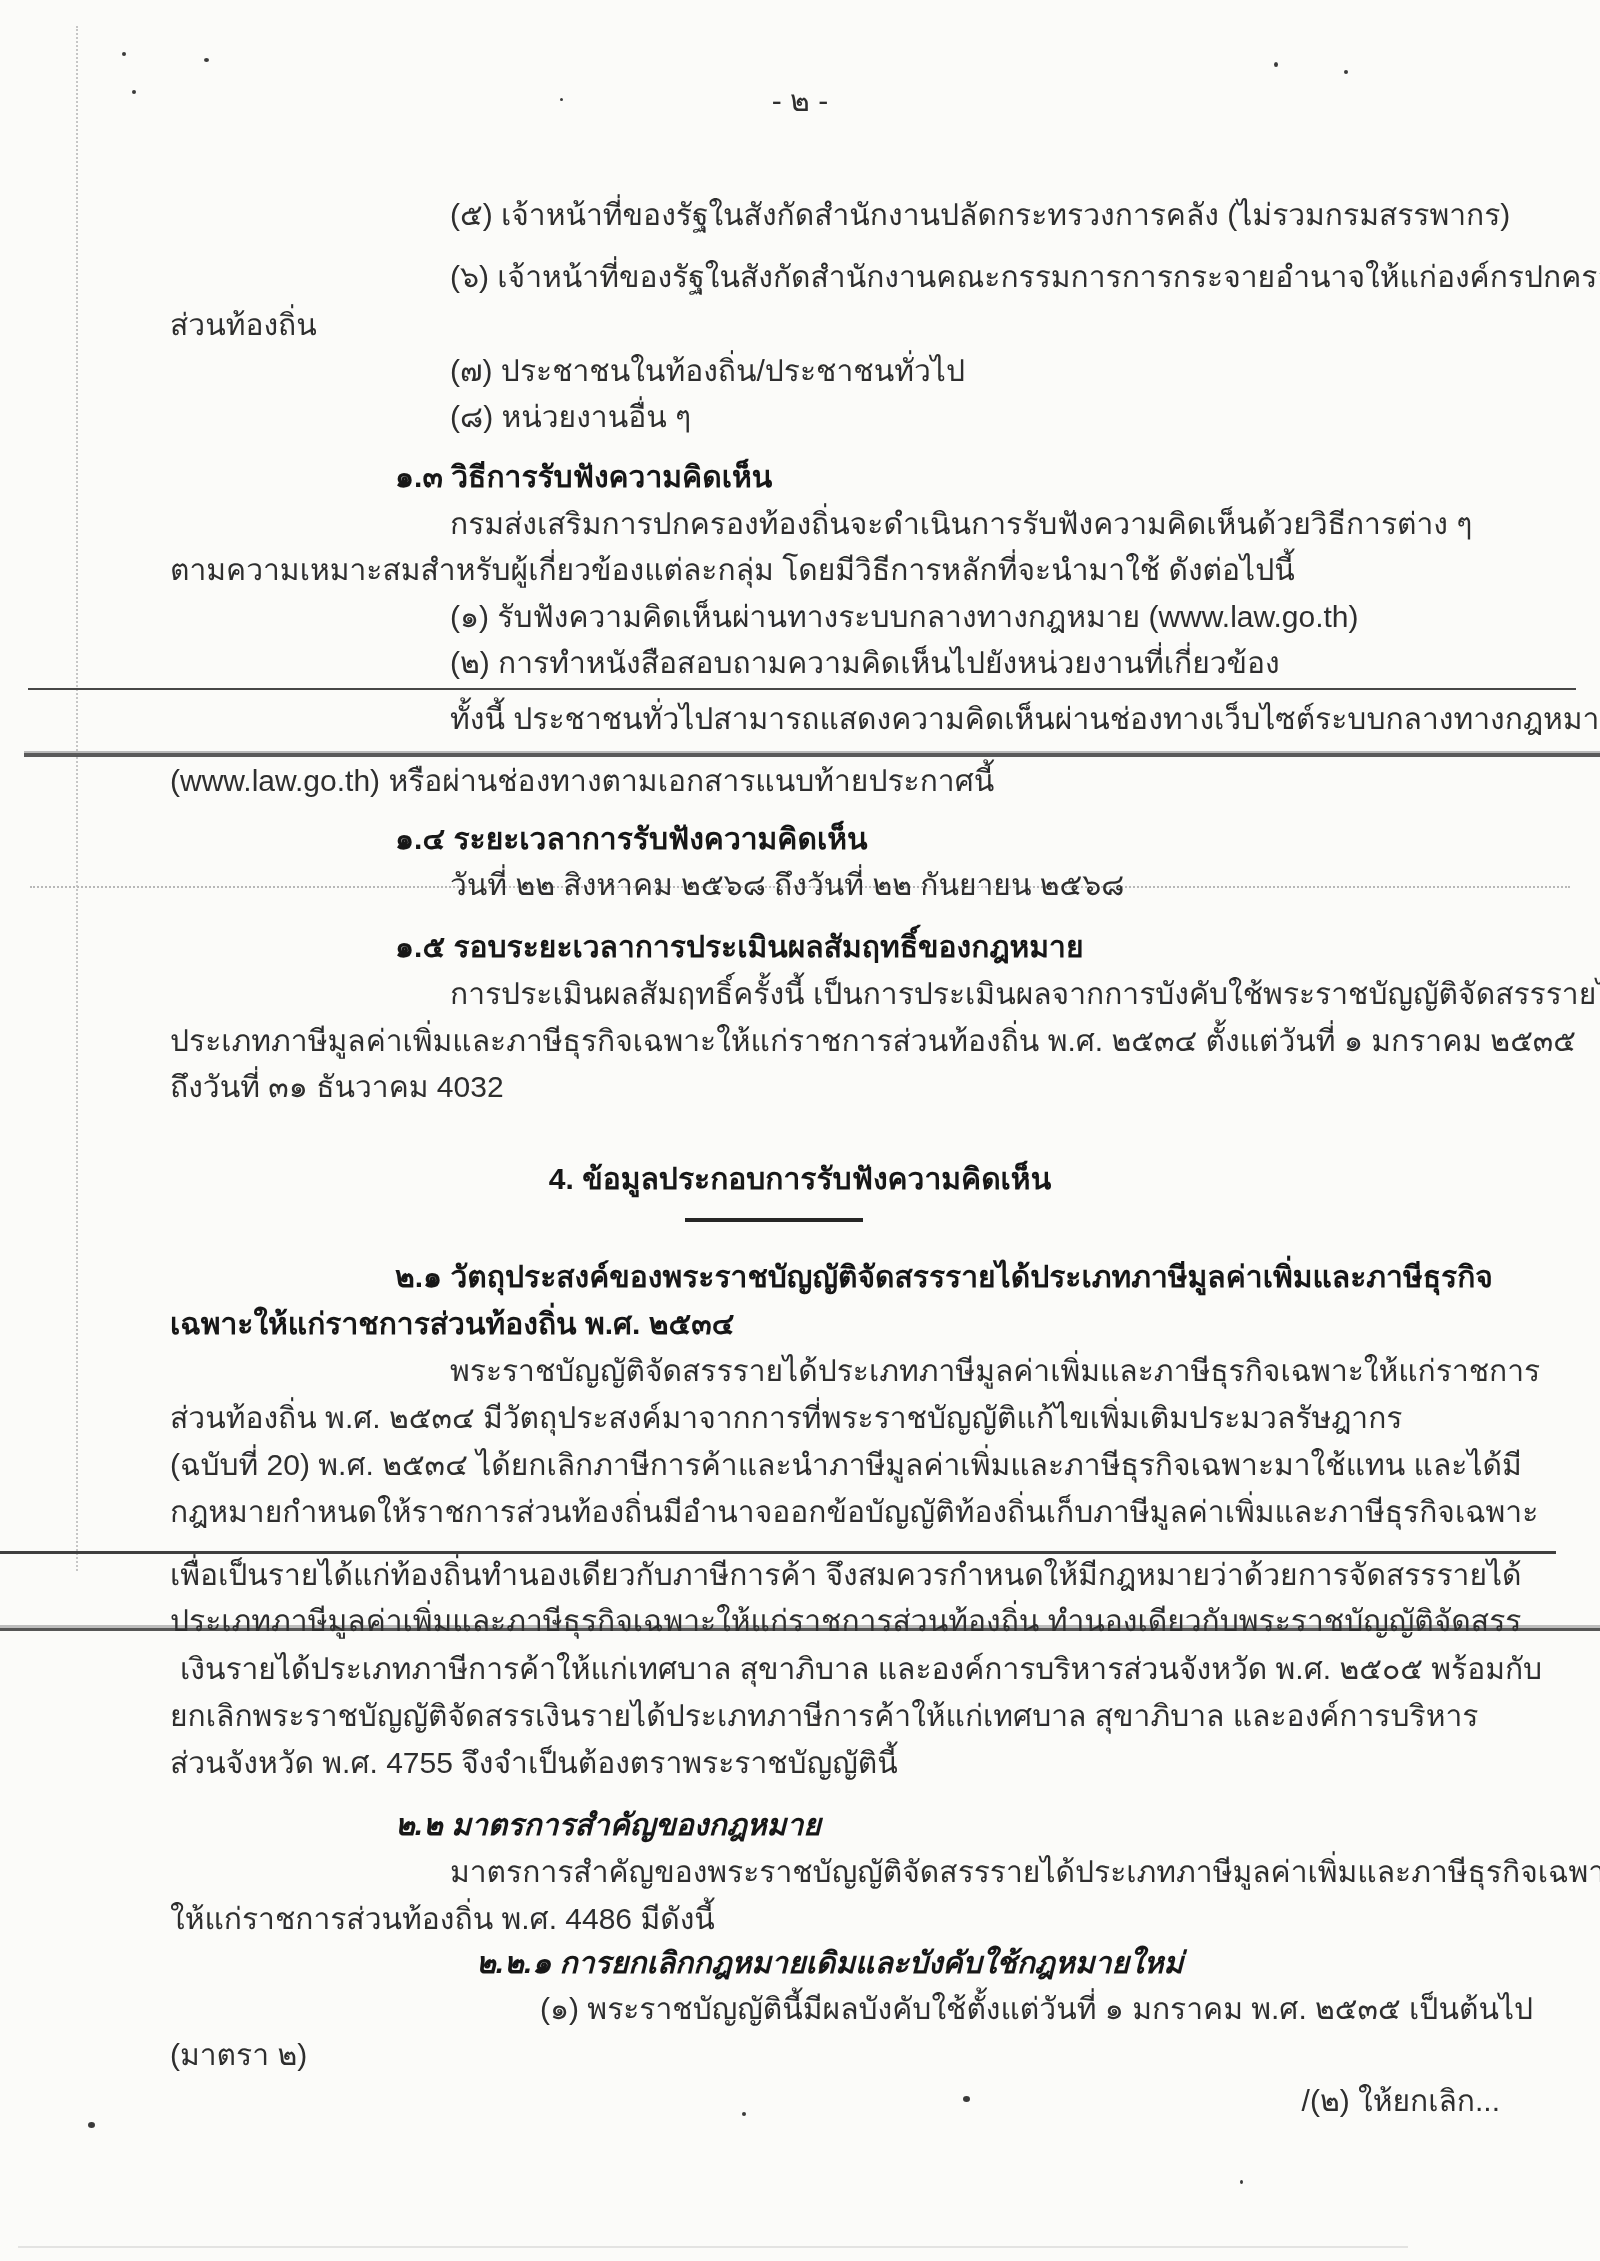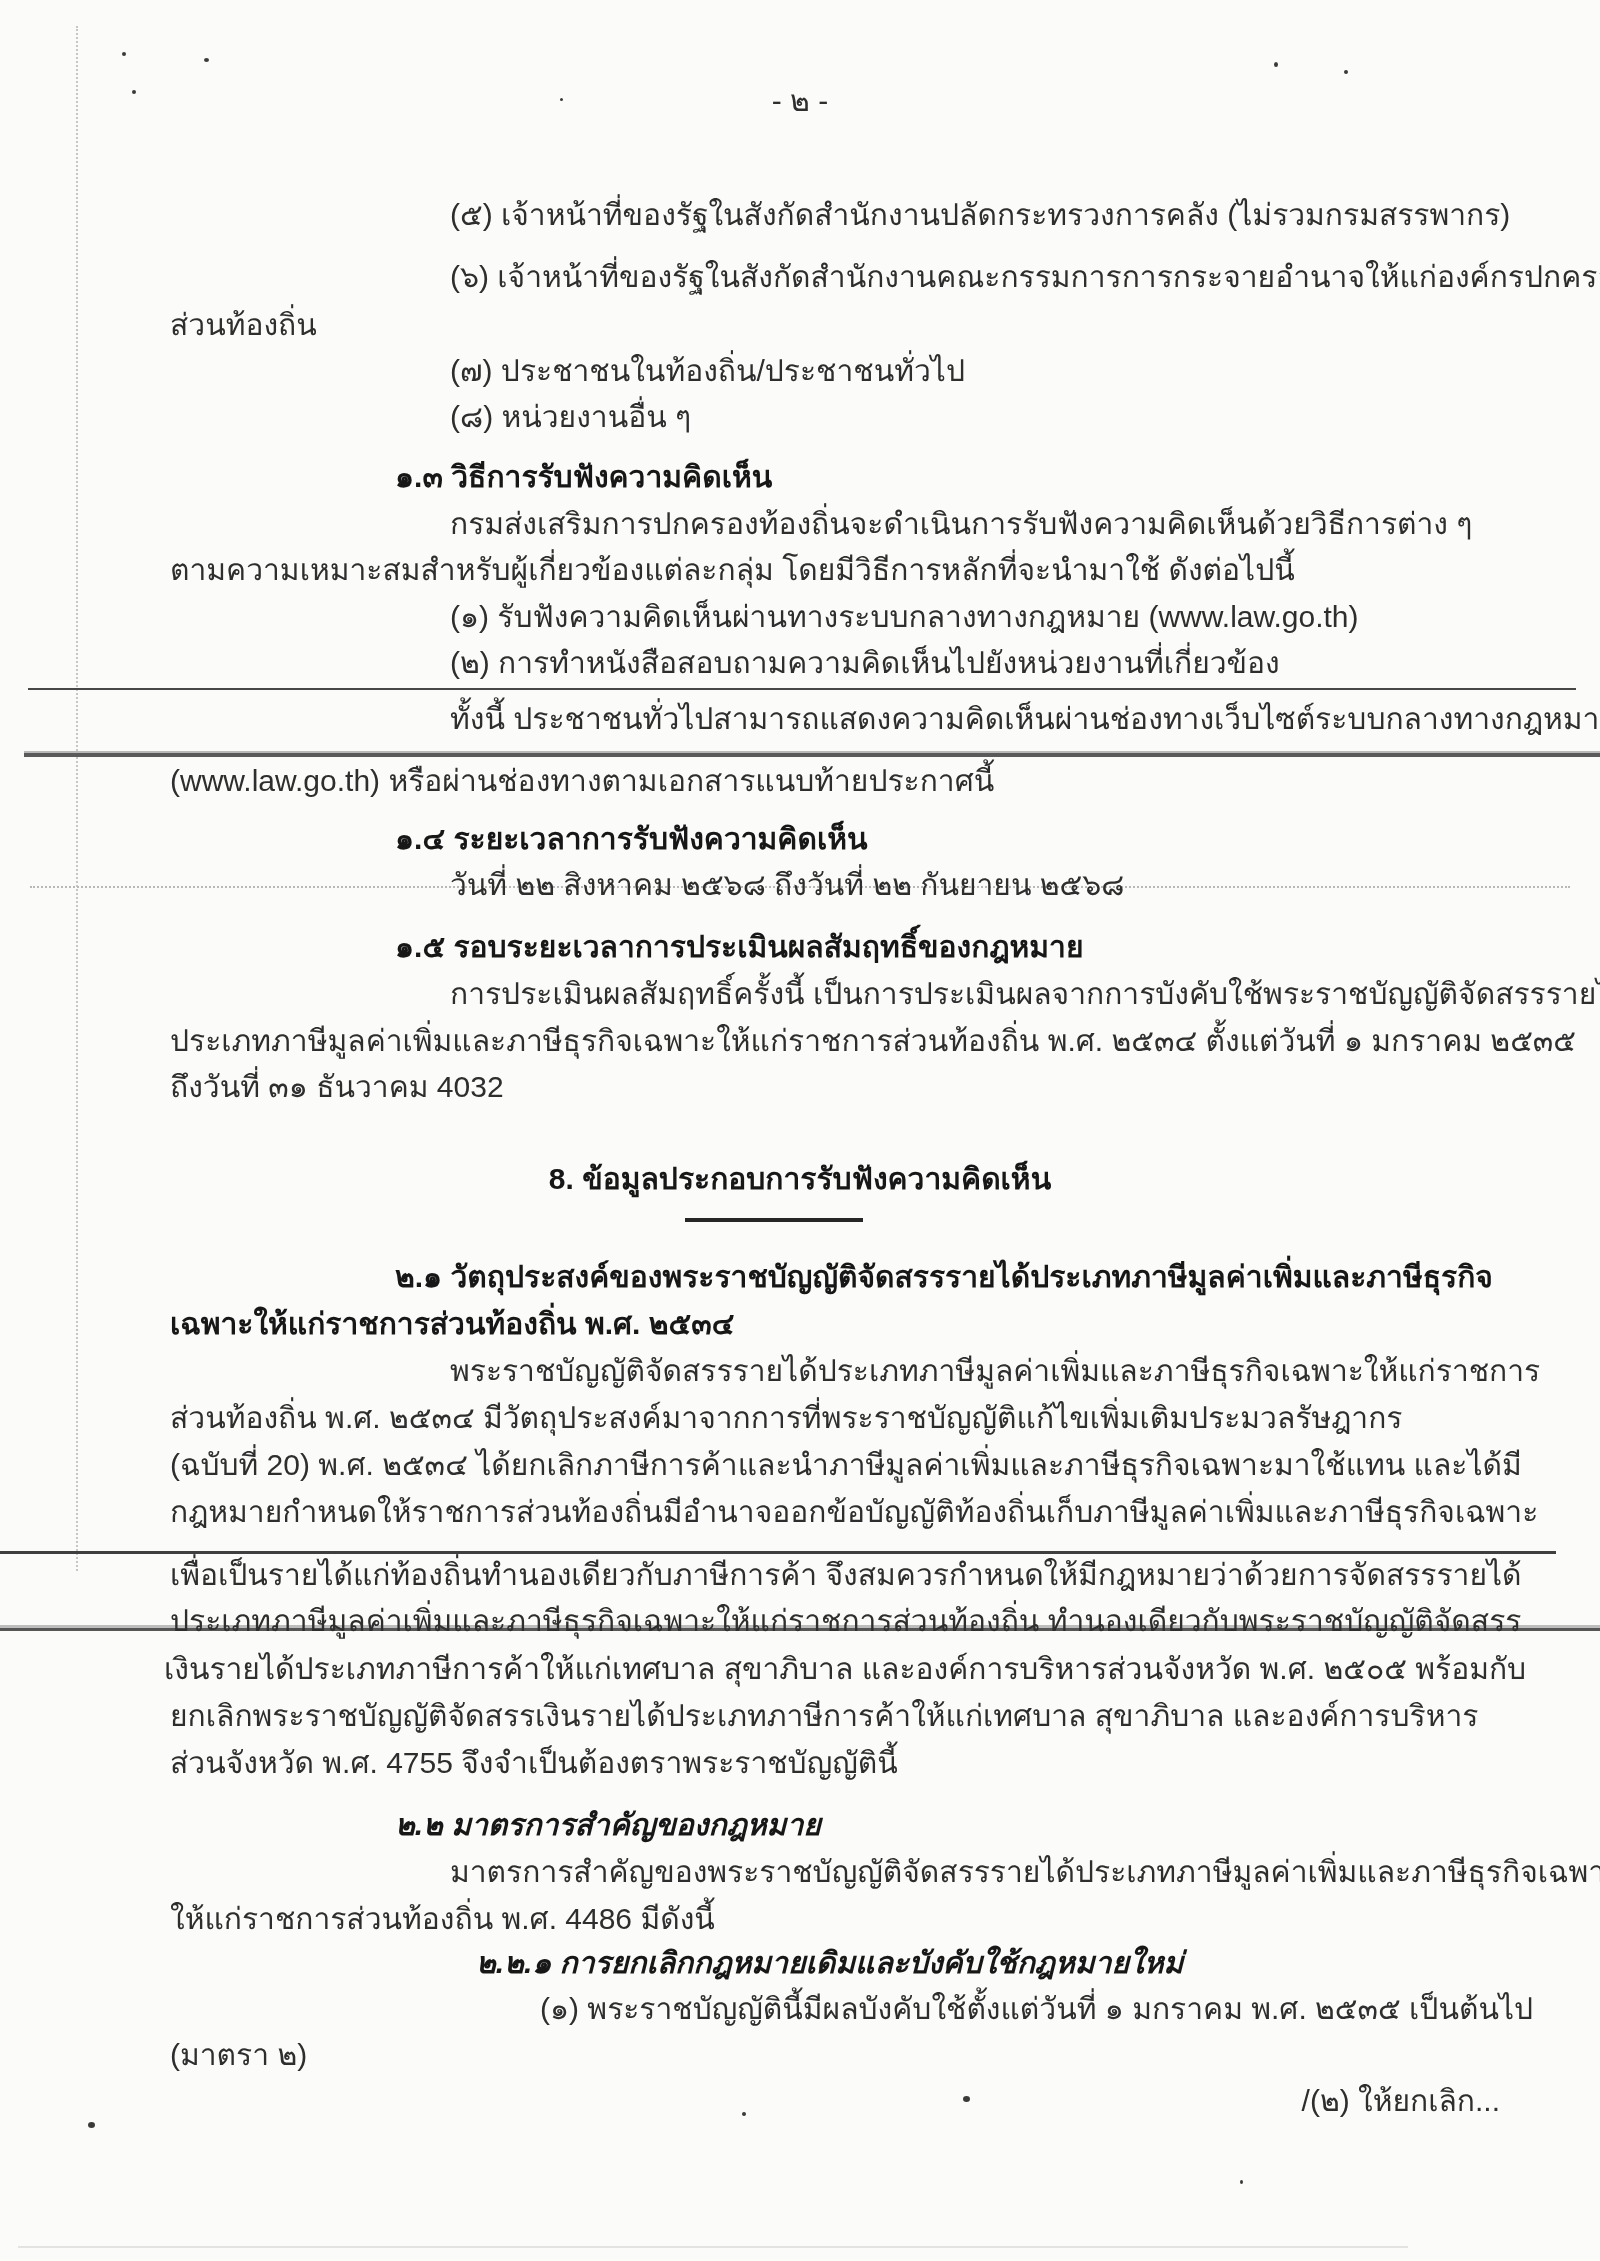--- a/index.html
+++ b/index.html
@@ -81,32 +81,32 @@
   <div class="line" style="top:762px;left:170px;">(www.law.go.th) หรือผ่านช่องทางตามเอกสารแนบท้ายประกาศนี้</div>
 
   <div class="line b" style="top:820px;left:395px;">๑.๔ ระยะเวลาการรับฟังความคิดเห็น</div>
   <div class="line" style="top:866px;left:450px;">วันที่ ๒๒ สิงหาคม ๒๕๖๘ ถึงวันที่ ๒๒ กันยายน ๒๕๖๘</div>
 
   <div class="line b" style="top:928px;left:395px;">๑.๕ รอบระยะเวลาการประเมินผลสัมฤทธิ์ของกฎหมาย</div>
   <div class="line" style="top:975px;left:450px;">การประเมินผลสัมฤทธิ์ครั้งนี้ เป็นการประเมินผลจากการบังคับใช้พระราชบัญญัติจัดสรรรายได้</div>
   <div class="line" style="top:1022px;left:170px;">ประเภทภาษีมูลค่าเพิ่มและภาษีธุรกิจเฉพาะให้แก่ราชการส่วนท้องถิ่น พ.ศ. ๒๕๓๔ ตั้งแต่วันที่ ๑ มกราคม ๒๕๓๕</div>
   <div class="line" style="top:1068px;left:170px;">ถึงวันที่ ๓๑ ธันวาคม 4032</div>
 
-  <div class="line b center" style="top:1160px;">8. ข้อมูลประกอบการรับฟังความคิดเห็น</div>
+  <div class="line b center" style="top:1160px;">4. ข้อมูลประกอบการรับฟังความคิดเห็น</div>
   <div class="rule2"></div>
 
   <div class="line b" style="top:1258px;left:395px;">๒.๑ วัตถุประสงค์ของพระราชบัญญัติจัดสรรรายได้ประเภทภาษีมูลค่าเพิ่มและภาษีธุรกิจ</div>
   <div class="line b" style="top:1305px;left:170px;">เฉพาะให้แก่ราชการส่วนท้องถิ่น พ.ศ. ๒๕๓๔</div>
   <div class="line" style="top:1352px;left:450px;">พระราชบัญญัติจัดสรรรายได้ประเภทภาษีมูลค่าเพิ่มและภาษีธุรกิจเฉพาะให้แก่ราชการ</div>
   <div class="line" style="top:1399px;left:170px;">ส่วนท้องถิ่น พ.ศ. ๒๕๓๔ มีวัตถุประสงค์มาจากการที่พระราชบัญญัติแก้ไขเพิ่มเติมประมวลรัษฎากร</div>
   <div class="line" style="top:1446px;left:170px;">(ฉบับที่ 20) พ.ศ. ๒๕๓๔ ได้ยกเลิกภาษีการค้าและนำภาษีมูลค่าเพิ่มและภาษีธุรกิจเฉพาะมาใช้แทน และได้มี</div>
   <div class="line" style="top:1493px;left:170px;">กฎหมายกำหนดให้ราชการส่วนท้องถิ่นมีอำนาจออกข้อบัญญัติท้องถิ่นเก็บภาษีมูลค่าเพิ่มและภาษีธุรกิจเฉพาะ</div>
   <div class="line" style="top:1556px;left:170px;">เพื่อเป็นรายได้แก่ท้องถิ่นทำนองเดียวกับภาษีการค้า จึงสมควรกำหนดให้มีกฎหมายว่าด้วยการจัดสรรรายได้</div>
   <div class="line" style="top:1602px;left:170px;">ประเภทภาษีมูลค่าเพิ่มและภาษีธุรกิจเฉพาะให้แก่ราชการส่วนท้องถิ่น ทำนองเดียวกับพระราชบัญญัติจัดสรร</div>
-  <div class="line" style="top:1650px;left:164px;">เงินรายได้ประเภทภาษีการค้าให้แก่เทศบาล สุขาภิบาล และองค์การบริหารส่วนจังหวัด พ.ศ. ๒๕๐๕ พร้อมกับ</div>
+  <div class="line" style="top:1650px;left:180px;">เงินรายได้ประเภทภาษีการค้าให้แก่เทศบาล สุขาภิบาล และองค์การบริหารส่วนจังหวัด พ.ศ. ๒๕๐๕ พร้อมกับ</div>
   <div class="line" style="top:1697px;left:170px;">ยกเลิกพระราชบัญญัติจัดสรรเงินรายได้ประเภทภาษีการค้าให้แก่เทศบาล สุขาภิบาล และองค์การบริหาร</div>
   <div class="line" style="top:1744px;left:170px;">ส่วนจังหวัด พ.ศ. 4755 จึงจำเป็นต้องตราพระราชบัญญัตินี้</div>
 
   <div class="line b" style="top:1806px;left:395px;font-style:italic;">๒.๒ มาตรการสำคัญของกฎหมาย</div>
   <div class="line" style="top:1853px;left:450px;">มาตรการสำคัญของพระราชบัญญัติจัดสรรรายได้ประเภทภาษีมูลค่าเพิ่มและภาษีธุรกิจเฉพาะ</div>
   <div class="line" style="top:1900px;left:170px;">ให้แก่ราชการส่วนท้องถิ่น พ.ศ. 4486 มีดังนี้</div>
   <div class="line b" style="top:1944px;left:476px;font-style:italic;">๒.๒.๑ การยกเลิกกฎหมายเดิมและบังคับใช้กฎหมายใหม่</div>
   <div class="line" style="top:1990px;left:540px;">(๑) พระราชบัญญัตินี้มีผลบังคับใช้ตั้งแต่วันที่ ๑ มกราคม พ.ศ. ๒๕๓๕ เป็นต้นไป</div>
   <div class="line" style="top:2036px;left:170px;">(มาตรา ๒)</div>
 

